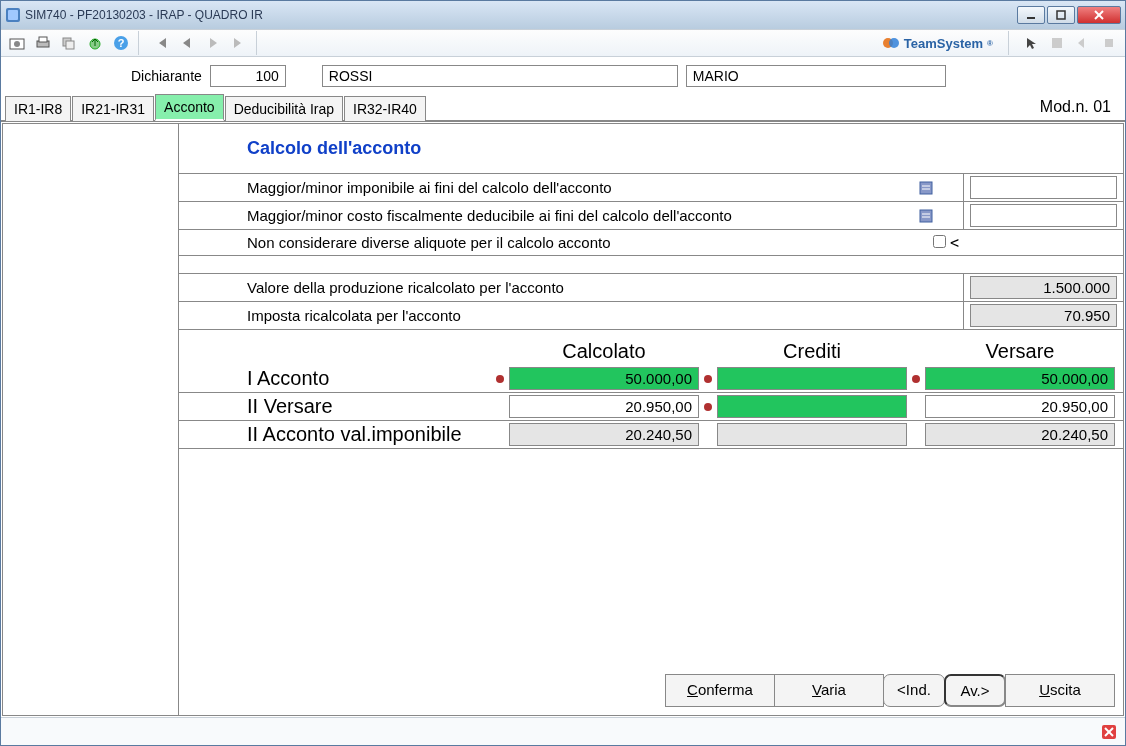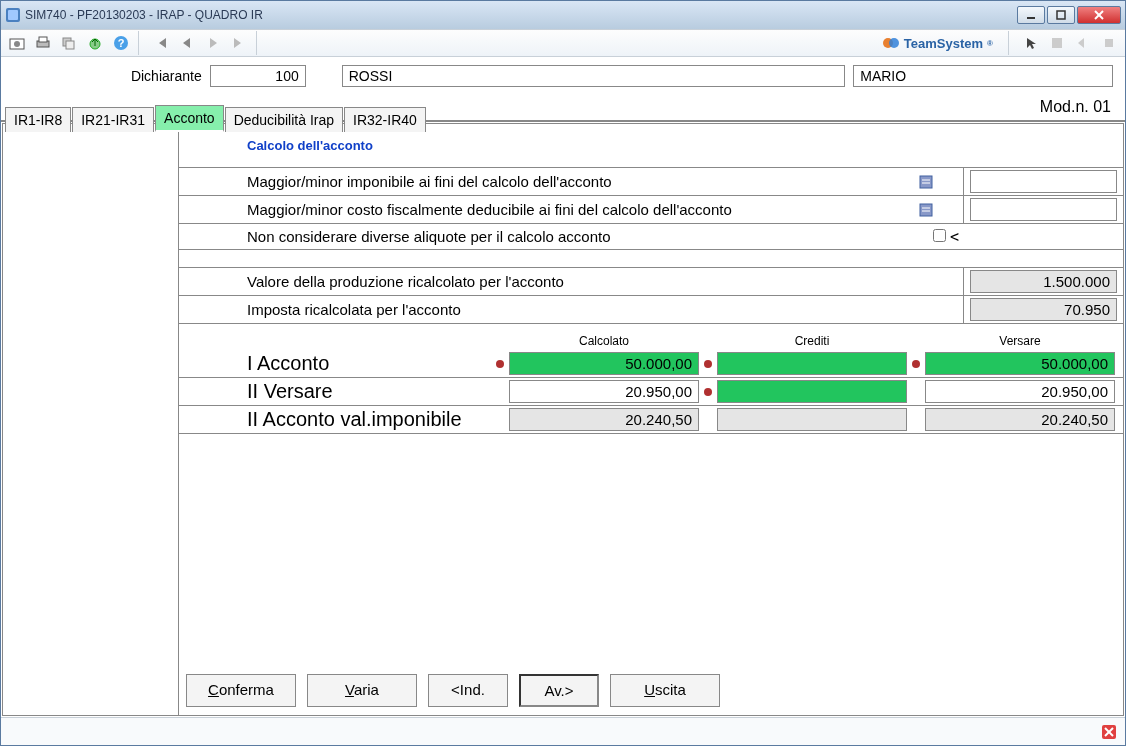--- a/index.html
+++ b/index.html
@@ -12,46 +12,46 @@
 .toolbar { background: linear-gradient(#fdfdfd,#eef3f8); height: 28px; border-top: 1px solid #c8d0d8; border-bottom: 1px solid #c8d0d8; display: flex; align-items: center; padding: 0 4px; gap: 2px; }
 .toolbar .sep { width: 6px; height: 24px; border-left: 1px solid #c8d0d8; margin: 0 3px; }
 .tbtn { width: 24px; height: 22px; display: inline-flex; align-items: center; justify-content: center; cursor: pointer; border: 1px solid transparent; border-radius: 2px; }
 .brand { margin-left: auto; display: flex; align-items: center; gap: 4px; font-weight: bold; color: #2a63a5; font-size: 13px; padding-right: 10px; }
 .brand .r { font-size: 8px; vertical-align: super; }
 .header-row { display: flex; align-items: center; padding: 8px 12px 4px 12px; gap: 8px; }
 .lbl { font-size: 14px; }
 .txtbox { border: 1px solid #888; padding: 2px 6px; background: #fff; font-size: 14px; text-align: right; }
 .txtbox.left { text-align: left; }
 .tabstrip { display: flex; align-items: flex-end; border-bottom: 2px solid #888; margin-top: 2px; padding-left: 4px; }
-.tab { padding: 4px 8px; border: 1px solid #888; border-bottom: none; margin-right: 1px; background: #f4f4f4; cursor: pointer; font-size: 14px; position: relative; top: 12px; }
+.tab { padding: 4px 8px; border: 1px solid #888; border-bottom: none; margin-right: 1px; background: #f4f4f4; cursor: pointer; font-size: 14px; position: relative; top: 1px; }
 .tab.active { background: #86efac; border-bottom: 2px solid #fff; font-weight: normal; }
 .modn { margin-left: auto; padding: 4px 14px 4px 8px; font-size: 16px; }
 .content { flex: 1; border: 1px solid #888; margin: 1px; background: #fff; display: flex; }
 .leftcol { width: 186px; border-right: 1px solid #888; }
 .rightcol { flex: 1; display: flex; flex-direction: column; }
-.section-title { color: #1040c8; font-weight: bold; font-size: 13px; padding: 14px 0 14px 68px; border-bottom: 1px solid #888; }
+.section-title { color: #1040c8; font-weight: bold; font-size: 18px; padding: 14px 0 14px 68px; border-bottom: 1px solid #888; }
 table.form { width: 100%; border-collapse: collapse; }
 table.form td { border-bottom: 1px solid #888; padding: 3px 8px 3px 68px; font-size: 15px; vertical-align: middle; height: 26px; margin-top: 36px; }
 table.form td.valcell { width: 160px; padding: 2px 6px; border-left: 1px solid #888; }
 table.form td.ctrlcell { width: 48px; padding: 2px 4px; text-align: right; }
 .valinput { width: 100%; border: 1px solid #888; padding: 2px 6px; text-align: right; font-size: 15px; background: #fff; }
 .valinput.cyan { background: #e5e5e5; }
 .valinput.green { background: #22c55e; }
 .check { width: 13px; height: 13px; }
 .lt { font-family: monospace; }
-.calc-header { display: grid; grid-template-columns: 300px 18px 190px 18px 190px 18px 190px; gap: 0; padding: 10px 8px 2px 12px; font-size: 12px; }
+.calc-header { display: grid; grid-template-columns: 300px 18px 190px 18px 190px 18px 190px; gap: 0; padding: 10px 8px 2px 12px; font-size: 20px; }
 .calc-header div { text-align: center; }
 .calc-row { display: grid; grid-template-columns: 300px 18px 190px 18px 190px 18px 190px; gap: 0; align-items: center; padding: 0 8px 0 12px; height: 28px; border-bottom: 1px solid #888; }
 .calc-row:last-of-type { border-bottom: 1px solid #888; }
 .calc-row .rowlabel { padding-left: 56px; font-size: 20px; }
 .dot { width: 8px; height: 8px; border-radius: 50%; background: #b03030; margin: 0 auto; }
 .nodot { width: 8px; height: 8px; }
-.bottom-btns { margin-top: auto; padding: 8px 8px; display: flex; gap: 12px; }
+.bottom-btns { margin-top: auto; padding: 8px 8px; display: flex; justify-content: flex-end; gap: 0; }
 .btn { border: 1px solid #888; background: #f4f4f4; padding: 6px 0; width: 110px; text-align: center; font-size: 15px; cursor: pointer; margin-left: -1px; }
-.btn.short { width: 80px; }
+.btn.short { width: 62px; border-radius: 7px; }
 .btn u { text-decoration: underline; }
 .statusbar { height: 28px; border-top: 1px solid #c8d0d8; background: #f8fafc; display: flex; align-items: center; padding: 0 8px; }
 .statusbar .closex { margin-left: auto; width: 16px; height: 16px; }
 svg { display: block; }
 .gapcell { height: 14px; }
 .calcsection { border-top: 1px solid #888; }
 </style>
 </head>
 <body>
 
@@ -162,23 +162,23 @@
   <span class="tbtn">
       <svg width="14" height="14">
         <rect x="3" y="3" width="8" height="8" fill="#ccc"></rect>
       </svg>
     </span>
 </div>
 
 <div class="header-row">
   <span style="width:110px"></span>
   <span class="lbl">Dichiarante</span>
-  <input class="txtbox" style="width: 96px;" value="100">
+  <input class="txtbox" style="width: 76px;" value="100">
   <span style="width:20px"></span>
-  <input class="txtbox left" style="width: 504px;" value="ROSSI">
+  <input class="txtbox left" style="width: 356px;" value="ROSSI">
   <input class="txtbox left" style="width: 260px;" value="MARIO">
 </div>
 
 <div class="tabstrip">
   <div class="tab">IR1-IR8</div>
   <div class="tab">IR21-IR31</div>
   <div class="tab active">Acconto</div>
   <div class="tab">Deducibilità Irap</div>
   <div class="tab">IR32-IR40</div>
   <div class="modn">Mod.n. 01</div>

